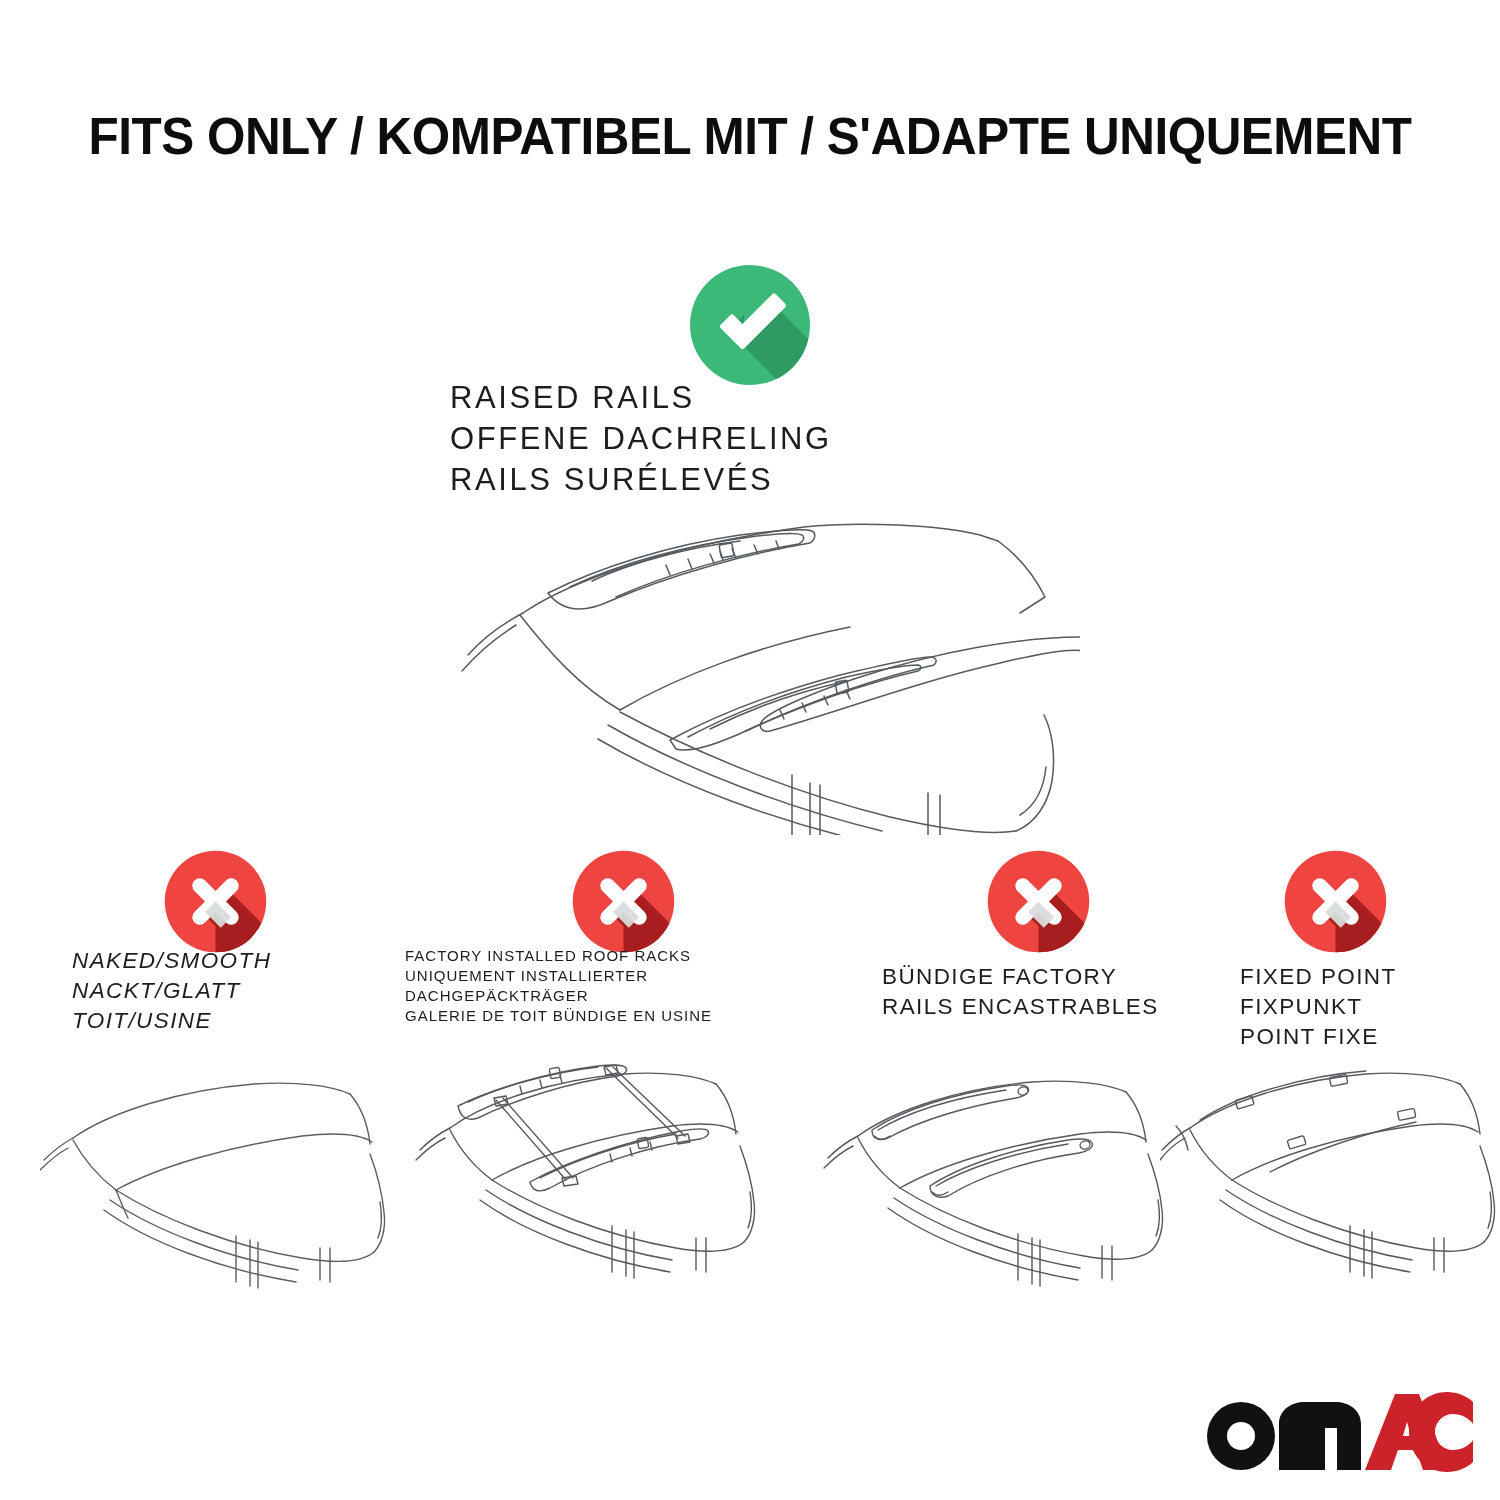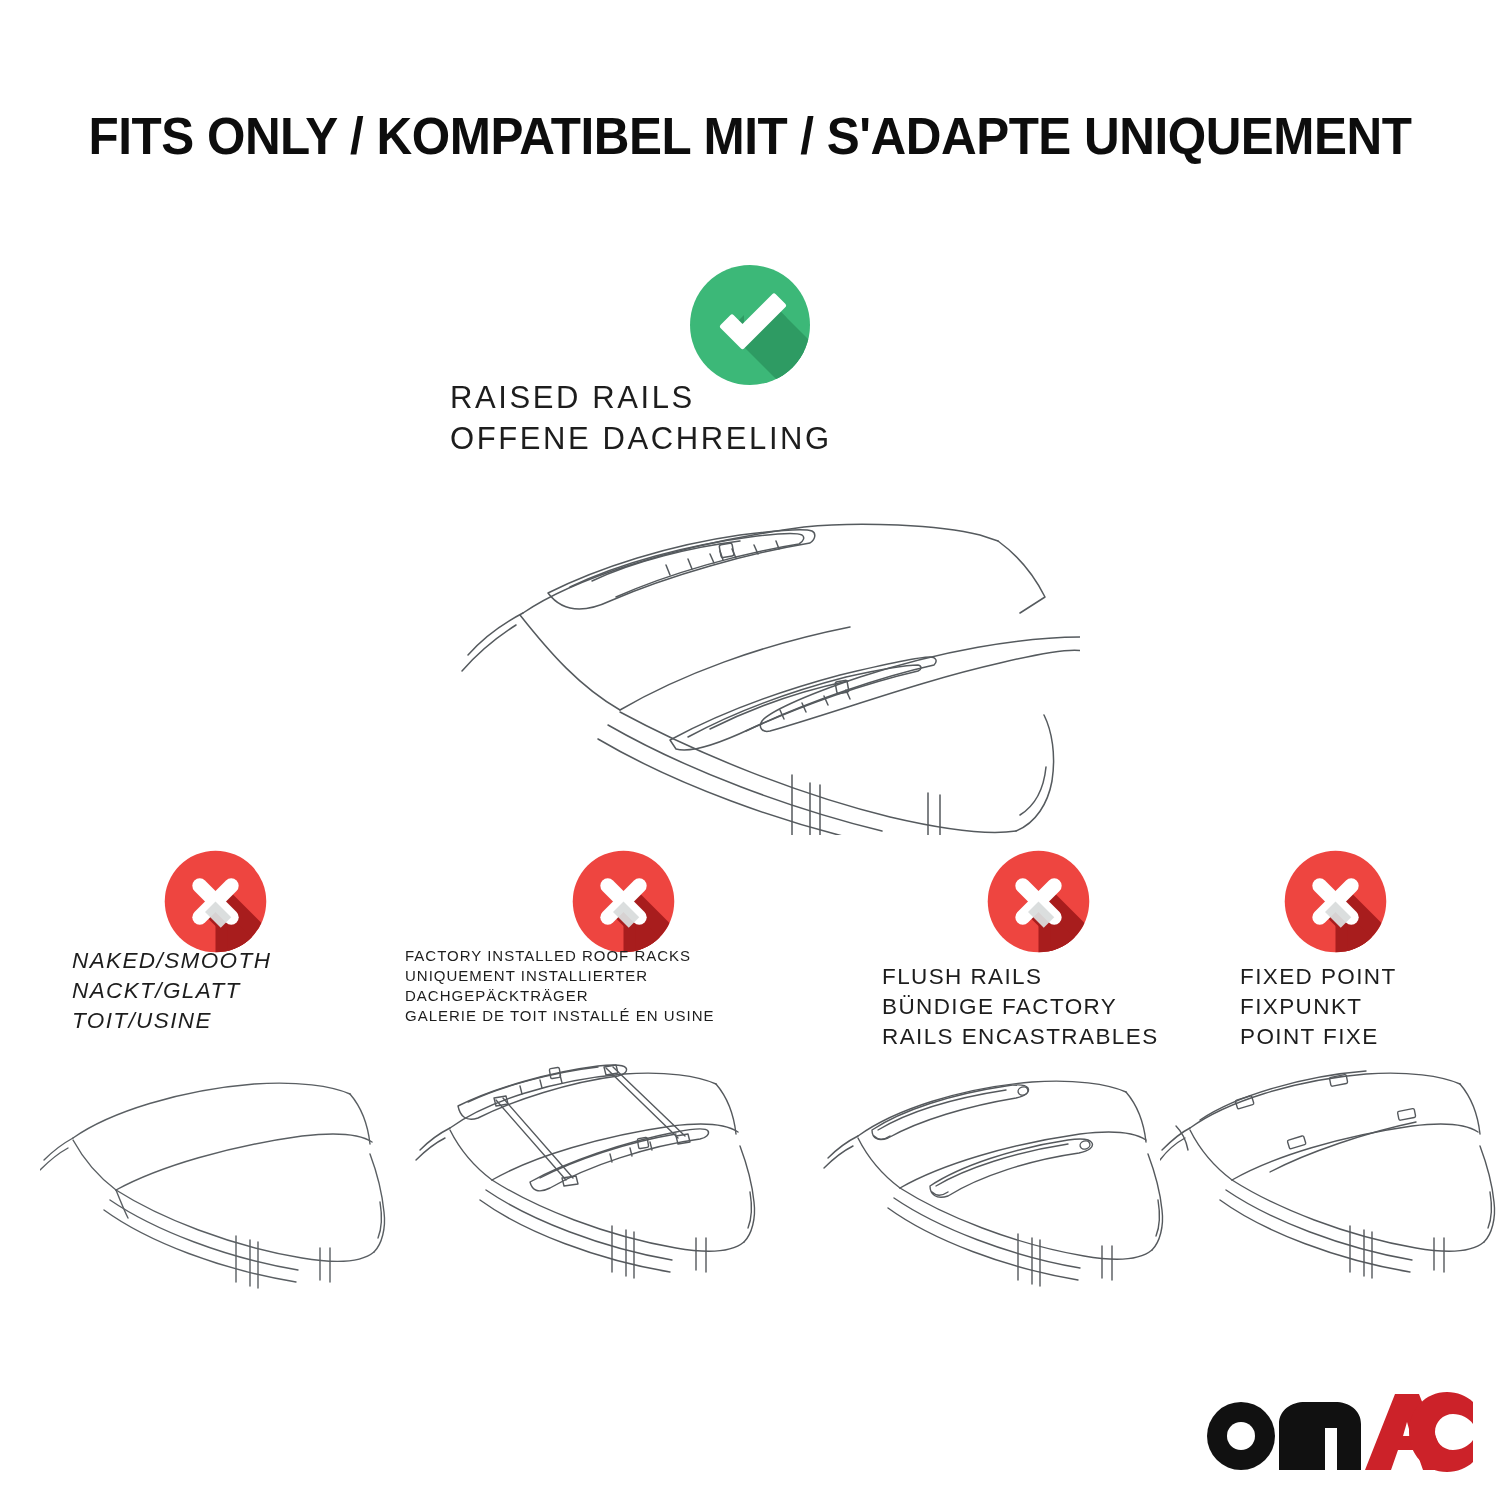--- a/index.html
+++ b/index.html
@@ -88,20 +88,21 @@
       <path d="M86 42 L124 80 L124 124 L96 124 L56 84 Z" fill="#2E9B63"></path>
     </g>
 
     <path d="M34.5 63.5 L44 54 L54.5 64.5 L86 33 L95.5 42.5 L54.5 83.5 Z" fill="#ffffff" stroke="#ffffff" stroke-width="5" stroke-linejoin="round"></path>
   </svg>
 </div>
 
 <div class="label-block label-main" style="left:450px; top:378px; width:600px;">
   <span class="ln">RAISED RAILS</span>
   <span class="ln">OFFENE DACHRELING</span>
+  <span class="ln">RAILS SURÉLEVÉS</span>
 </div>
 
 <div class="illo" style="left:420px; top:505px; width:660px; height:330px;">
   <svg viewBox="0 0 660 330" preserveAspectRatio="xMidYMid meet" aria-hidden="true">
     <g fill="none" stroke="#555a5e" stroke-width="1.5" stroke-linejoin="round" stroke-linecap="round">
 
       <path d="M103 108 C 150 76 250 40 384 22 C 440 16 520 20 560 30 L 578 36"></path>
       <path d="M100 110 C 130 148 160 182 200 205"></path>
       <path d="M200 205 C 260 170 340 140 430 122"></path>
 
@@ -242,25 +243,24 @@
 <div class="label-block label-sub" style="left:72px; top:946px; width:320px;font-style:italic;">
   <span class="ln">NAKED/SMOOTH</span>
   <span class="ln">NACKT/GLATT</span>
   <span class="ln">TOIT/USINE</span>
 </div>
 
 <div class="label-block label-sub narrow" style="left:405px; top:946px; width:460px;">
   <span class="ln">FACTORY INSTALLED ROOF RACKS</span>
   <span class="ln">UNIQUEMENT INSTALLIERTER</span>
   <span class="ln">DACHGEPÄCKTRÄGER</span>
-  <span class="ln">GALERIE DE TOIT INSTALLÉ EN USINE</span>
+  <span class="ln">GALERIE DE TOIT BÜNDIGE EN USINE</span>
 </div>
 
 <div class="label-block label-sub" style="left:882px; top:962px; width:390px;">
-  <span class="ln">FLUSH RAILS</span>
   <span class="ln">BÜNDIGE FACTORY</span>
   <span class="ln">RAILS ENCASTRABLES</span>
 </div>
 
 <div class="label-block label-sub" style="left:1240px; top:962px; width:320px;">
   <span class="ln">FIXED POINT</span>
   <span class="ln">FIXPUNKT</span>
   <span class="ln">POINT FIXE</span>
 </div>
 

